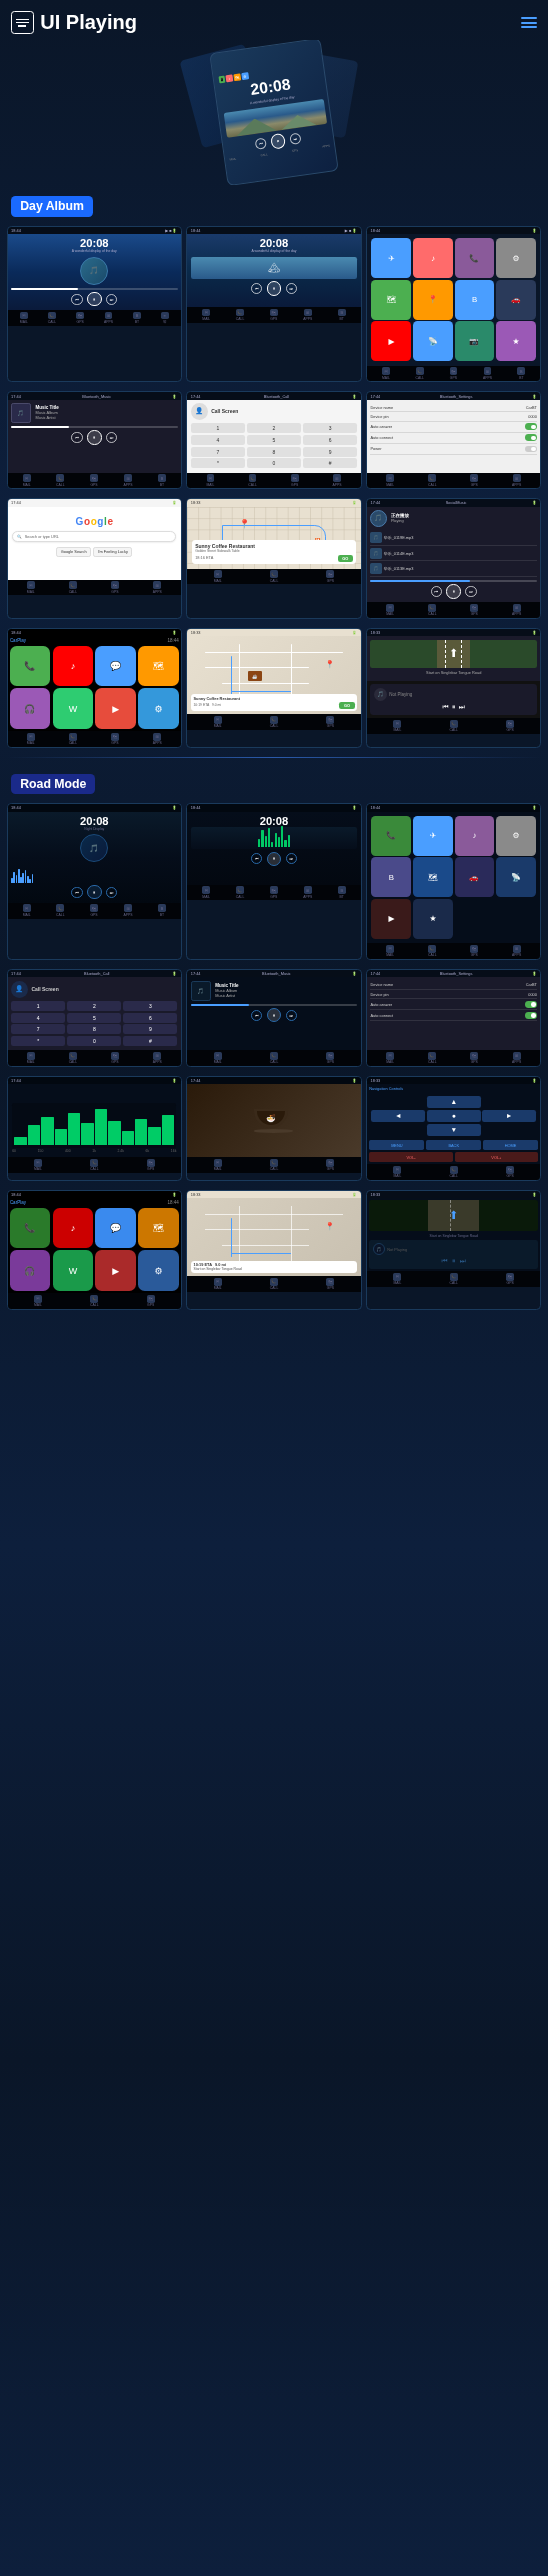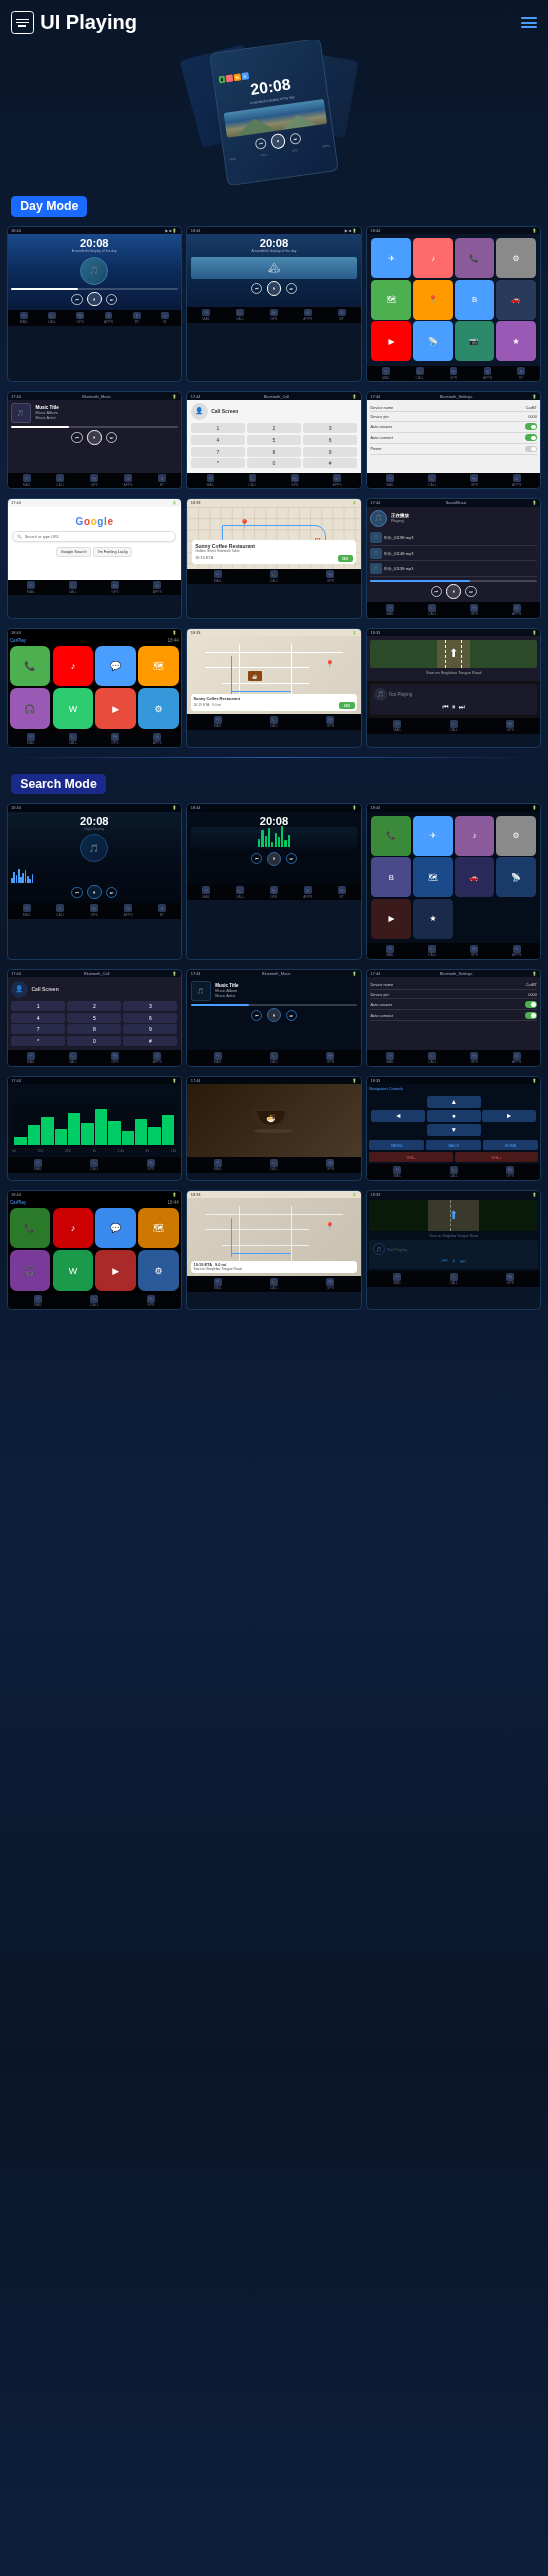--- a/index.html
+++ b/index.html
@@ -530,21 +530,21 @@
         <span>MAIL</span>
           <span>CALL</span>
           <span>GPS</span>
           <span>APPS</span>
       </div>
     </div>
   </div>
 </div>
 
 <div>
-  <span class="section-label">Day Mode</span>
+  <span class="section-label">Day Album</span>
 </div>
 
 <div class="screenshots-grid">
 
   <div class="screenshot">
     <div class="status-bar">
       <span>18:44</span>
         <span>▶ ■ 🔋</span>
     </div>
     <div class="home-screen">
@@ -1092,21 +1092,21 @@
           <div class="bb-icon">🗺</div>
           <span>GPS</span>
         </div>
     </div>
   </div>
 </div>
 
 <div class="section-divider"></div>
 
 <div>
-  <span class="section-label" style="background:#1a2a8a;">Search Mode</span>
+  <span class="section-label" style="background:#1a2a8a;">Road Mode</span>
 </div>
 
 <div class="screenshots-grid">
 
   <div class="screenshot">
     <div class="status-bar" style="background:#020810;">
       <span>18:44</span>
         <span>🔋</span>
     </div>
     <div class="home-screen night-home">

